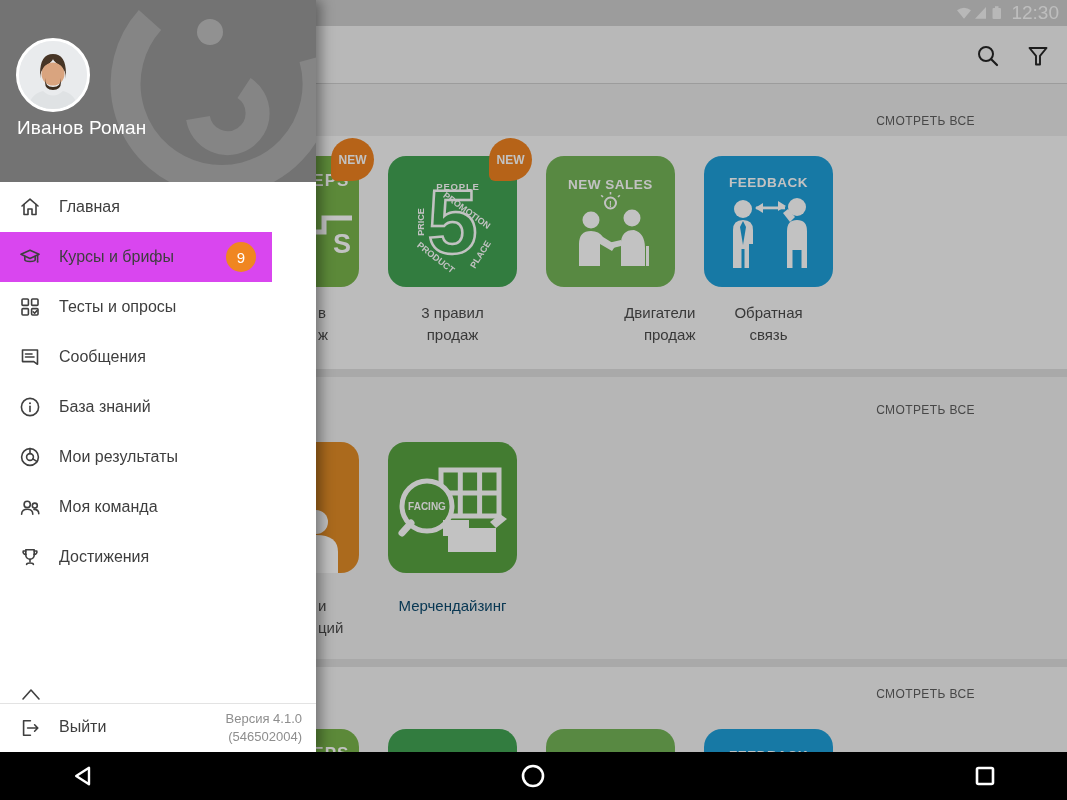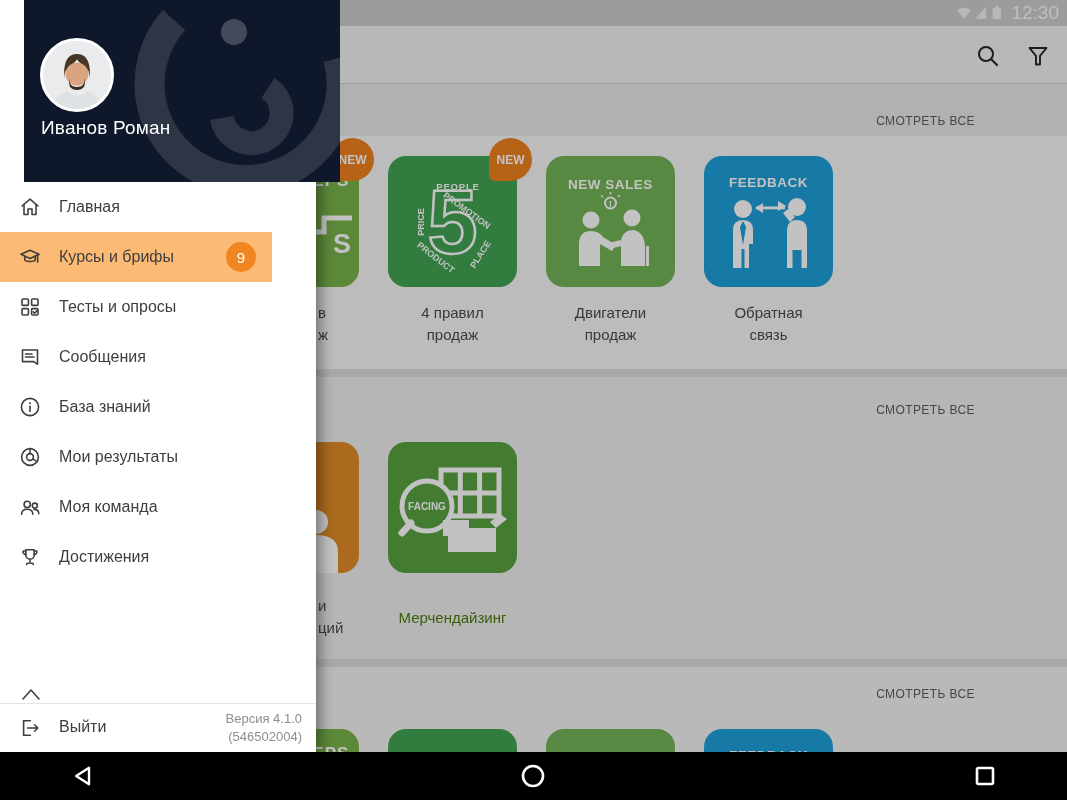--- a/index.html
+++ b/index.html
@@ -28,21 +28,21 @@
   
   .drawer{position:absolute;left:0;top:0;width:316px;height:752px;background:#fff;
     box-shadow:5px 0 12px rgba(0,0,0,.38);}
   .d-header{position:absolute;left:0;top:0;width:316px;height:182px;overflow:hidden;}
   .d-logo{position:absolute;right:-12px;top:-8px;}
   .avatar{position:absolute;left:16px;top:38px;width:68px;height:68px;border:3px solid #fff;
     border-radius:50%;overflow:hidden;background:#e9ebed;}
   .d-username{position:absolute;left:17px;top:117px;font-size:19px;color:#fff;font-weight:500;letter-spacing:.2px;}
   .d-menu{position:absolute;left:0;top:182px;width:272px;}
   .m-item{display:flex;align-items:center;height:50px;padding-left:18px;box-sizing:border-box;cursor:pointer;background:#fff;}
-  .m-item.selected{background:#fdba74;justify-content:space-between;}
+  .m-item.selected{background:#d946ef;justify-content:space-between;}
   .m-icon{width:24px;height:24px;margin-right:17px;flex:0 0 auto;}
   .m-label{font-size:16px;color:#3e3e3e;}
   .m-badge{margin-left:auto;margin-right:16px;width:30px;height:30px;border-radius:50%;
     color:#fff;font-size:15px;display:flex;align-items:center;justify-content:center;}
   .d-partial{position:absolute;left:20px;top:687px;}
   .d-footer{position:absolute;left:0;top:703px;width:316px;height:35px;background:#fff;
     border-top:1px solid #e3e3e3;box-sizing:border-box;}
   .f-icon{position:absolute;left:18px;top:12px;width:24px;height:24px;}
   .f-label{position:absolute;left:59px;top:14px;font-size:16px;color:#3e3e3e;}
   .f-version{position:absolute;right:14px;top:6px;text-align:right;font-size:13px;line-height:18px;color:#8e8e8e;}
@@ -99,38 +99,38 @@
           </div>
           <div class="card" style="left: 388px; top: 72px; background: rgb(66, 163, 83);"><span><svg width="129" height="131" viewBox="0 0 129 131">
       <text x="64.5" y="97" text-anchor="middle" font-size="90" font-weight="bold" fill="none" stroke="#fff" stroke-width="2.5">5</text>
       <text x="70" y="34" text-anchor="middle" font-size="9.5" font-weight="bold" letter-spacing=".8" fill="#fff">PEOPLE</text>
       <text transform="translate(36 66) rotate(-90)" text-anchor="middle" font-size="9" font-weight="bold" fill="#fff">PRICE</text>
       <text transform="translate(77 57) rotate(36)" text-anchor="middle" font-size="9" font-weight="bold" fill="#fff">PROMOTION</text>
       <text transform="translate(46 104) rotate(38)" text-anchor="middle" font-size="9" font-weight="bold" fill="#fff">PRODUCT</text>
       <text transform="translate(95 100) rotate(-58)" text-anchor="middle" font-size="9" font-weight="bold" fill="#fff">PLACE</text>
               </svg></span><span class="new-badge" style="background: rgb(239, 130, 32);">NEW</span></div>
           <div class="card-label" style="top: 218px; left: 367.5px; color: rgb(76, 76, 76);">
-            <div>4 правил</div>
+            <div>3 правил</div>
             <div>продаж</div>
           </div>
           <div class="card" style="left: 546px; top: 72px; background: rgb(116, 180, 87);"><span><svg width="129" height="131" viewBox="0 0 129 131">
       <text x="64.5" y="33" text-anchor="middle" font-size="13.5" font-weight="bold" letter-spacing=".5" fill="#fff">NEW SALES</text>
       <circle cx="64.5" cy="47" r="5.5" fill="none" stroke="#fff" stroke-width="2"></circle>
       <line x1="64.5" y1="38.5" x2="64.5" y2="36" stroke="#fff" stroke-width="1.6"></line>
       <line x1="57" y1="41" x2="55.2" y2="39.2" stroke="#fff" stroke-width="1.6"></line>
       <line x1="72" y1="41" x2="73.8" y2="39.2" stroke="#fff" stroke-width="1.6"></line>
       <text x="64.5" y="50.5" text-anchor="middle" font-size="8.5" font-weight="bold" fill="#fff">!</text>
       <circle cx="45" cy="64" r="8.5" fill="#fff"></circle>
       <path d="M33 110 V88 Q33 75 45 75 Q53 75 57 81 L70 89 L66 95 L54 88 L54 110 Z" fill="#fff"></path>
       <circle cx="86" cy="62" r="8.5" fill="#fff"></circle>
       <path d="M75 110 V90 Q74 74 88 74 Q99 77 99 92 V110 Z" fill="#fff"></path>
       <path d="M75 90 L63 93 L62 87 L75 84 Z" fill="#fff"></path>
       <rect x="100" y="90" width="3" height="20" fill="#fff"></rect>
               </svg></span></div>
-          <div class="card-label" style="top: 218px; left: 525.5px; color: rgb(76, 76, 76);">
+          <div class="card-label" style="top: 218px; left: 525.5px; color: rgb(76, 76, 76); text-align: right;">
             <div>Двигатели</div>
             <div>продаж</div>
           </div>
           <div class="card" style="left: 704px; top: 72px; background: rgb(31, 159, 217);"><span><svg width="129" height="131" viewBox="0 0 129 131">
       <text x="64.5" y="31" text-anchor="middle" font-size="13.5" font-weight="bold" letter-spacing=".5" fill="#fff">FEEDBACK</text>
       <circle cx="39" cy="53" r="9" fill="#fff"></circle>
       <circle cx="93" cy="51" r="9" fill="#fff"></circle>
       <rect x="52" y="50.5" width="29" height="2.8" fill="#fff"></rect>
       <path d="M51 52 L59 47 L59 57 Z" fill="#fff"></path>
       <path d="M82 50 L74 45 L74 55 Z" fill="#fff"></path>
@@ -161,21 +161,21 @@
       <line x1="72.3" y1="28" x2="72.3" y2="74" stroke="#fff" stroke-width="5"></line>
       <line x1="91.6" y1="28" x2="91.6" y2="74" stroke="#fff" stroke-width="5"></line>
       <line x1="53" y1="51" x2="111" y2="51" stroke="#fff" stroke-width="5"></line>
       <circle cx="39" cy="64" r="25" fill="#58a441" stroke="#fff" stroke-width="5"></circle>
       <text x="39" y="68" text-anchor="middle" font-size="10" font-weight="bold" fill="#fff">FACING</text>
       <line x1="14" y1="91" x2="23" y2="81" stroke="#fff" stroke-width="7" stroke-linecap="round"></line>
       <rect x="60" y="86" width="48" height="24" fill="#fff"></rect>
       <rect x="55" y="78" width="26" height="16" fill="#fff"></rect>
       <path d="M108 86 L119 77 L112 72 L102 80 Z" fill="#fff"></path>
               </svg></span></div>
-          <div class="card-label" style="top: 218px; left: 367.5px; color: #4d7c0f; margin-top: 12px;">
+          <div class="card-label" style="top: 218px; left: 367.5px; color: #0c4a6e;">
             <div>Мерчендайзинг</div>
           </div>
         </div>
         <div class="section" style="top: 667px; height: 85px; background: rgb(243, 243, 243);">
           <div class="see-all" style="top: 20px;">СМОТРЕТЬ ВСЕ</div>
           <div class="card" style="left: 230px; top: 62px; background: rgb(121, 180, 76);"><span><svg width="129" height="131" viewBox="0 0 129 131">
       <text x="89" y="30" text-anchor="middle" font-size="17" font-weight="bold" letter-spacing="1" fill="#fff">STEPS</text>
       <path d="M46 104 H62 V90 H78 V76 H94 V62 H122" fill="none" stroke="#fff" stroke-width="5"></path>
       <text x="112" y="97" text-anchor="middle" font-size="27" font-weight="bold" fill="#fff">S</text>
               </svg></span></div>
@@ -213,21 +213,21 @@
       <path d="M83 112 V75 Q83 64 93 64 Q103 64 103 75 V112 H97.5 V94 H88.5 V112 Z" fill="#fff"></path>
       <path d="M86 66 L79 57 L84 53 L91 61 Z" fill="#fff"></path>
               </svg></span></div>
         </div>
       </div>
   </div>
 
   <div class="scrim"></div>
 
   <div class="drawer">
-    <div class="d-header" id="drawer-header" style="background: #0f172a; margin-left: 24px;">
+    <div class="d-header" id="drawer-header" style="background: #737373;">
       <svg class="d-logo" width="240" height="200" viewBox="0 0 240 200">
         <path d="M62 28 A96 96 0 1 0 226 66" fill="none" stroke="rgba(255,255,255,0.13)" stroke-width="30"></path>
         <circle cx="122" cy="40" r="13" fill="rgba(255,255,255,0.22)"></circle>
         <path d="M156 96 a30 30 0 1 1 -46 30" fill="none" stroke="rgba(255,255,255,0.13)" stroke-width="24"></path>
       </svg>
       <div class="avatar">
         <svg width="68" height="68" viewBox="0 0 68 68">
           <circle cx="34" cy="34" r="34" fill="#e9ebed"></circle>
           <path d="M21 33 Q21 13 34 13 Q47 13 47 33 L47 38 Q47 30 43 27 Q37 23 34 17 Q31 23 25 27 Q21 30 21 38 Z" fill="#473526"></path>
           <circle cx="34" cy="33" r="11.5" fill="#d9a47f"></circle>

